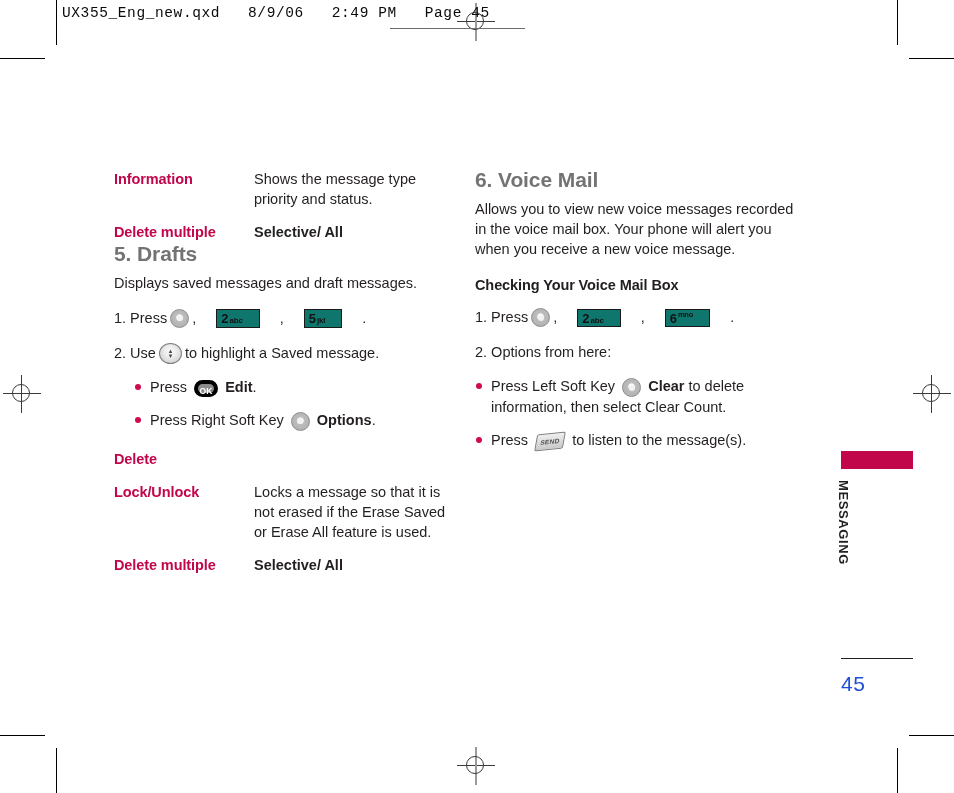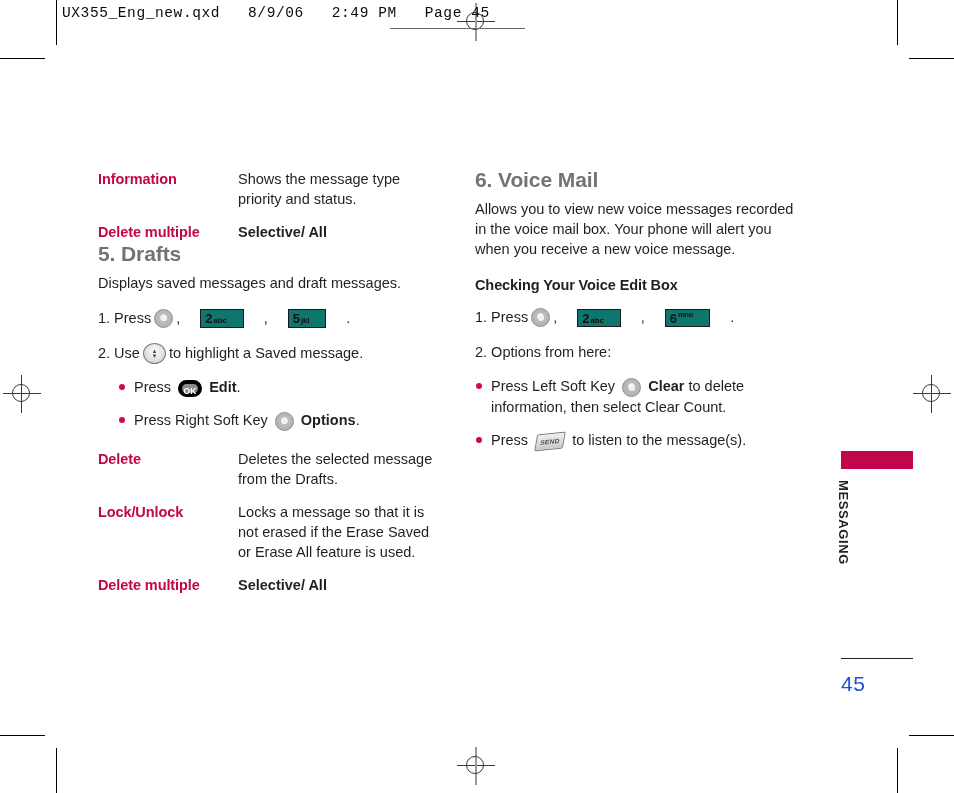--- a/index.html
+++ b/index.html
@@ -75,21 +75,21 @@
     width: 135px;
     height: 1px;
     background: #6b6b6b;
   }
 
   
   .col {
     position: absolute;
     top: 168px;
   }
-  .col-left  { left: 98px; width: 340px; }
+  .col-left  { left: 114px; width: 340px; }
   .col-right { left: 475px; width: 330px; }
 
   h2.section {
     color: #737373;
     font-size: 21px;
     font-weight: bold;
     margin: 0;
     line-height: 1.15;
     letter-spacing: -0.1px;
   }
@@ -397,42 +397,41 @@
   </div>
 
   <div class="bullet bullet-l">
     <span>Press Right Soft Key</span>
     <span class="k key-round"></span>
     <b>Options</b><span>.</span>
   </div>
 
   <div class="defrow" style="margin-top:18px;">
     <div class="defterm">Delete</div>
-    <div class="defdesc">Deletes the selected message from the Drafts.</div>
   </div>
 
   <div class="defrow">
     <div class="defterm">Lock/Unlock</div>
     <div class="defdesc">Locks a message so that it is not erased if the Erase Saved or Erase All feature is used.</div>
   </div>
 
   <div class="defrow">
     <div class="defterm">Delete multiple</div>
     <div class="defdesc bold">Selective/ All</div>
   </div>
 
 </div>
 
 <div class="col col-right">
 
   <h2 class="section">6. Voice Mail</h2>
 
   <p class="body">Allows you to view new voice messages recorded in the voice mail box. Your phone will alert you when you receive a new voice message.</p>
 
-  <h3 class="subhead">Checking Your Voice Edit Box</h3>
+  <h3 class="subhead">Checking Your Voice Mail Box</h3>
 
   <div class="step">
     <span>1. Press</span>
     <span class="k key-round"></span>
     <span>,</span>
     <span class="k key-num">
       <span class="kn-d">2</span><span class="kn-l">abc</span>
     </span>
     <span>,</span>
     <span class="k key-num">

